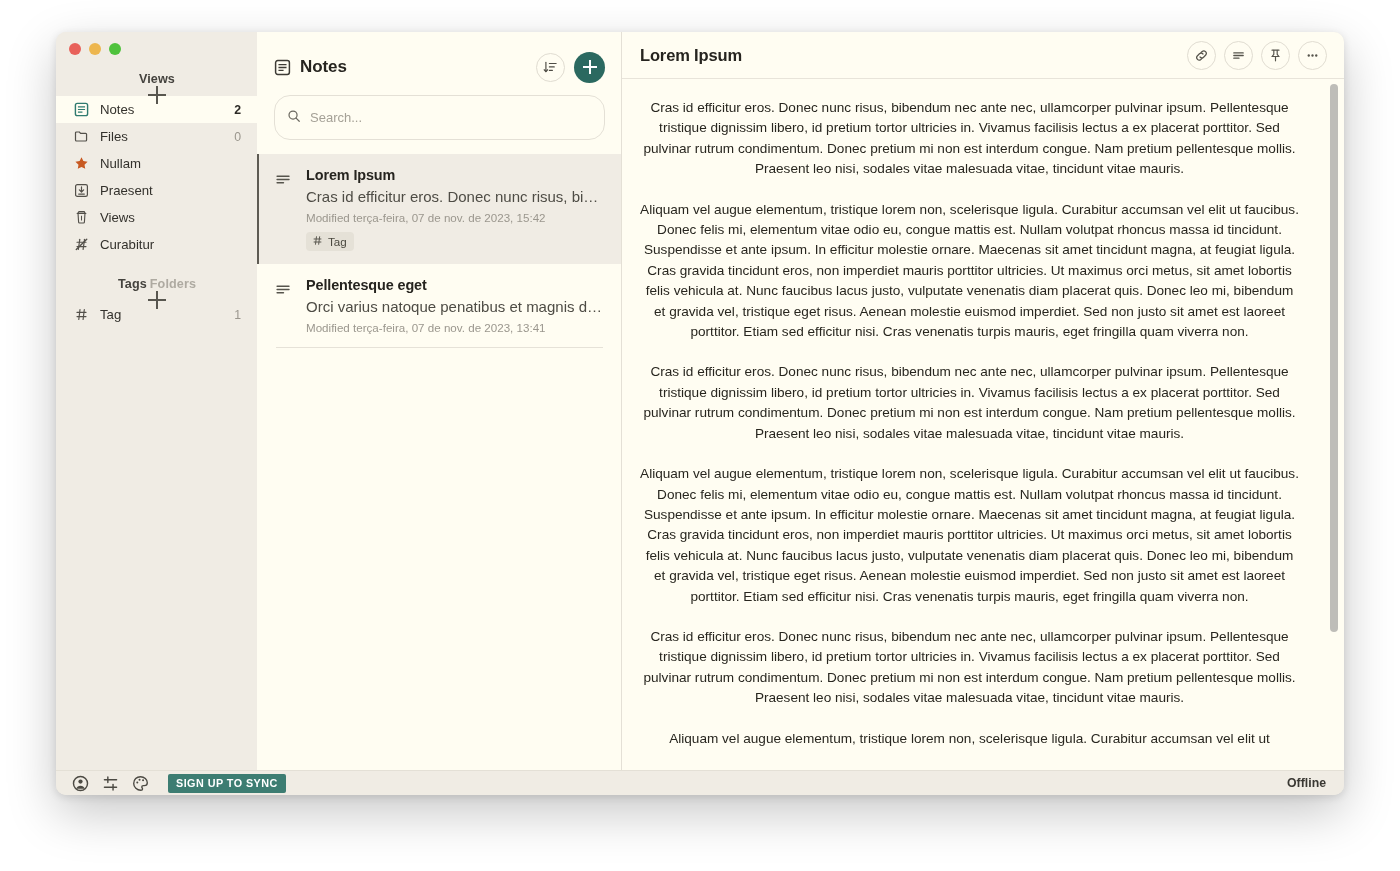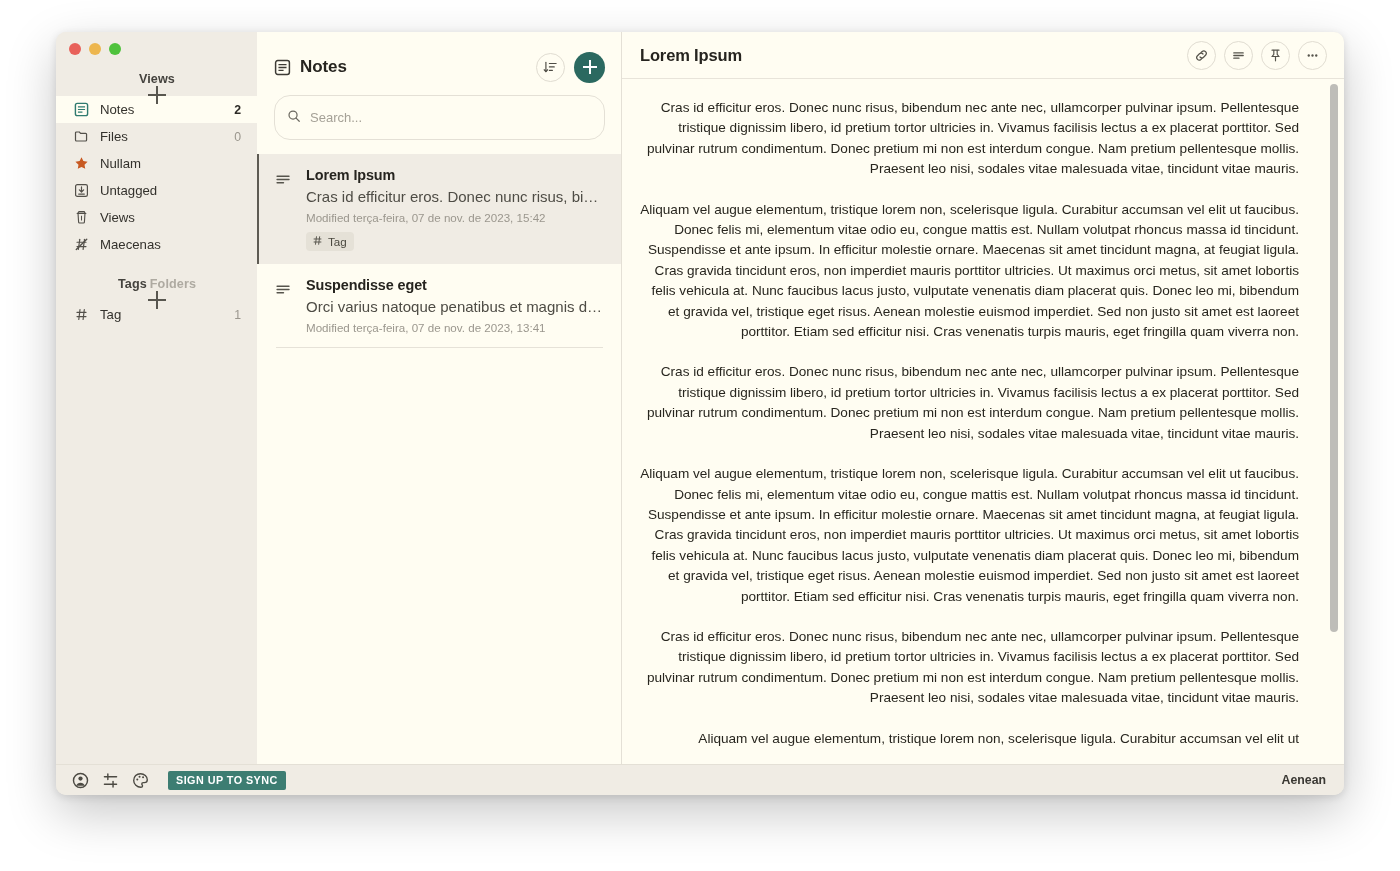--- a/index.html
+++ b/index.html
@@ -203,33 +203,33 @@
   }
   .ed-content {
     padding: 19px 45px 10px 18px;
     height: 100%;
   }
   .ed-content p {
     font-size: 13.6px;
     line-height: 20.4px;
     color: #28261f;
     margin-bottom: 20px;
-    text-align: right;
+    text-align: center;
   }
   .ed-scrollbar {
     position: absolute;
     right: 6px; top: 5px;
     width: 8px; height: 548px;
     background: #bebdb8;
     border-radius: 4px;
   }
 
   
   .statusbar {
-    height: 31px; flex: none;
+    height: 25px; flex: none;
     background: #f0ece4;
     border-top: 1px solid #e4e0d6;
     display: flex; align-items: center;
     padding: 0 18px 0 16px;
     gap: 13px;
   }
   .sb-ico { width: 17px; height: 17px; display:flex; align-items:center; justify-content:center; cursor: pointer;}
   .signup-btn {
     background: #3d7d72;
     color: #ffffff;
@@ -296,21 +296,21 @@
       </div>
 
       <div class="nav-item">
         <span class="nav-ico">
           <svg width="15" height="15" viewBox="0 0 16 16">
               <rect x="1.7" y="1.7" width="12.6" height="12.6" rx="1.8" fill="none" stroke="#53504a" stroke-width="1.3"></rect>
               <path d="M8 4.2v5.2M5.7 7.3 8 9.6l2.3-2.3" fill="none" stroke="#53504a" stroke-width="1.3" stroke-linecap="round" stroke-linejoin="round"></path>
               <line x1="5" y1="11.8" x2="11" y2="11.8" stroke="#53504a" stroke-width="1.3" stroke-linecap="round"></line>
             </svg>
         </span>
-        <span class="nav-label">Untagged</span>
+        <span class="nav-label">Praesent</span>
         <span class="nav-count"></span>
       </div>
 
       <div class="nav-item">
         <span class="nav-ico">
           <svg width="15" height="15" viewBox="0 0 16 16">
               <path d="M3.4 3.6h9.2M4.6 3.6V2.6a.9.9 0 0 1 .9-.9h5a.9.9 0 0 1 .9.9v1M4.3 3.6l.6 9.3a1 1 0 0 0 1 .9h4.2a1 1 0 0 0 1-.9l.6-9.3" fill="none" stroke="#53504a" stroke-width="1.2" stroke-linecap="round"></path>
               <line x1="8" y1="6" x2="8" y2="11.2" stroke="#53504a" stroke-width="1.1"></line>
             </svg>
         </span>
@@ -323,21 +323,21 @@
           <svg width="15" height="15" viewBox="0 0 16 16">
               <g stroke="#53504a" stroke-width="1.25" stroke-linecap="round">
                 <line x1="3.2" y1="5.6" x2="12.8" y2="5.6"></line>
                 <line x1="3.2" y1="10.2" x2="12.8" y2="10.2"></line>
                 <line x1="6.2" y1="2.6" x2="4.6" y2="13.2"></line>
                 <line x1="11.3" y1="2.6" x2="9.7" y2="13.2"></line>
                 <line x1="2.4" y1="13.4" x2="13.6" y2="2.4" stroke-width="1.45"></line>
               </g>
             </svg>
         </span>
-        <span class="nav-label">Maecenas</span>
+        <span class="nav-label">Curabitur</span>
         <span class="nav-count"></span>
       </div>
 
       <div class="sec-header" style="margin-top:13px">
         <span class="sec-title"><span>Tags</span><span class="muted">Folders</span></span>
         <span class="plus-btn"></span>
       </div>
 
       <div class="nav-item">
         <span class="nav-ico">
@@ -434,21 +434,21 @@
           <span class="note-ico">
             <svg width="15" height="11" viewBox="0 0 16 12">
                 <g stroke="#56544c" stroke-width="1.5" stroke-linecap="round">
                   <line x1="1" y1="2.4" x2="14" y2="2.4"></line>
                   <line x1="1" y1="6" x2="14" y2="6"></line>
                   <line x1="1" y1="9.6" x2="8" y2="9.6"></line>
                 </g>
               </svg>
           </span>
           <div class="note-main">
-            <div class="note-title">Suspendisse eget</div>
+            <div class="note-title">Pellentesque eget</div>
             <div class="note-preview">Orci varius natoque penatibus et magnis dis...</div>
             <div class="note-modified">Modified terça-feira, 07 de nov. de 2023, 13:41</div>
           </div>
         </div>
 
         <div class="divider-wrap">
           <div class="nl-divider"></div>
         </div>
       </div>
     </div>
@@ -529,15 +529,15 @@
     </span>
     <span class="sb-ico">
       <svg width="17" height="17" viewBox="0 0 16 16">
           <path d="M8 1.6c3.6 0 6.4 2.6 6.4 5.7 0 1.9-1.5 2.7-2.8 2.7h-1c-.8 0-1.4.6-1.4 1.3 0 .4.2.6.4.9.2.3.3.5.3.9 0 .8-.7 1.3-1.6 1.3-3.6 0-6.7-2.9-6.7-6.5S4.4 1.6 8 1.6Z" fill="none" stroke="#4c4a43" stroke-width="1.3"></path>
           <circle cx="5" cy="7" r="0.95" fill="#4c4a43"></circle>
           <circle cx="7.1" cy="4.5" r="0.95" fill="#4c4a43"></circle>
           <circle cx="10.4" cy="5" r="0.95" fill="#4c4a43"></circle>
         </svg>
     </span>
     <span class="signup-btn">SIGN UP TO SYNC</span>
-    <span class="sb-right">Aenean</span>
+    <span class="sb-right">Offline</span>
   </div>
 </div>
 
 </body></html>

